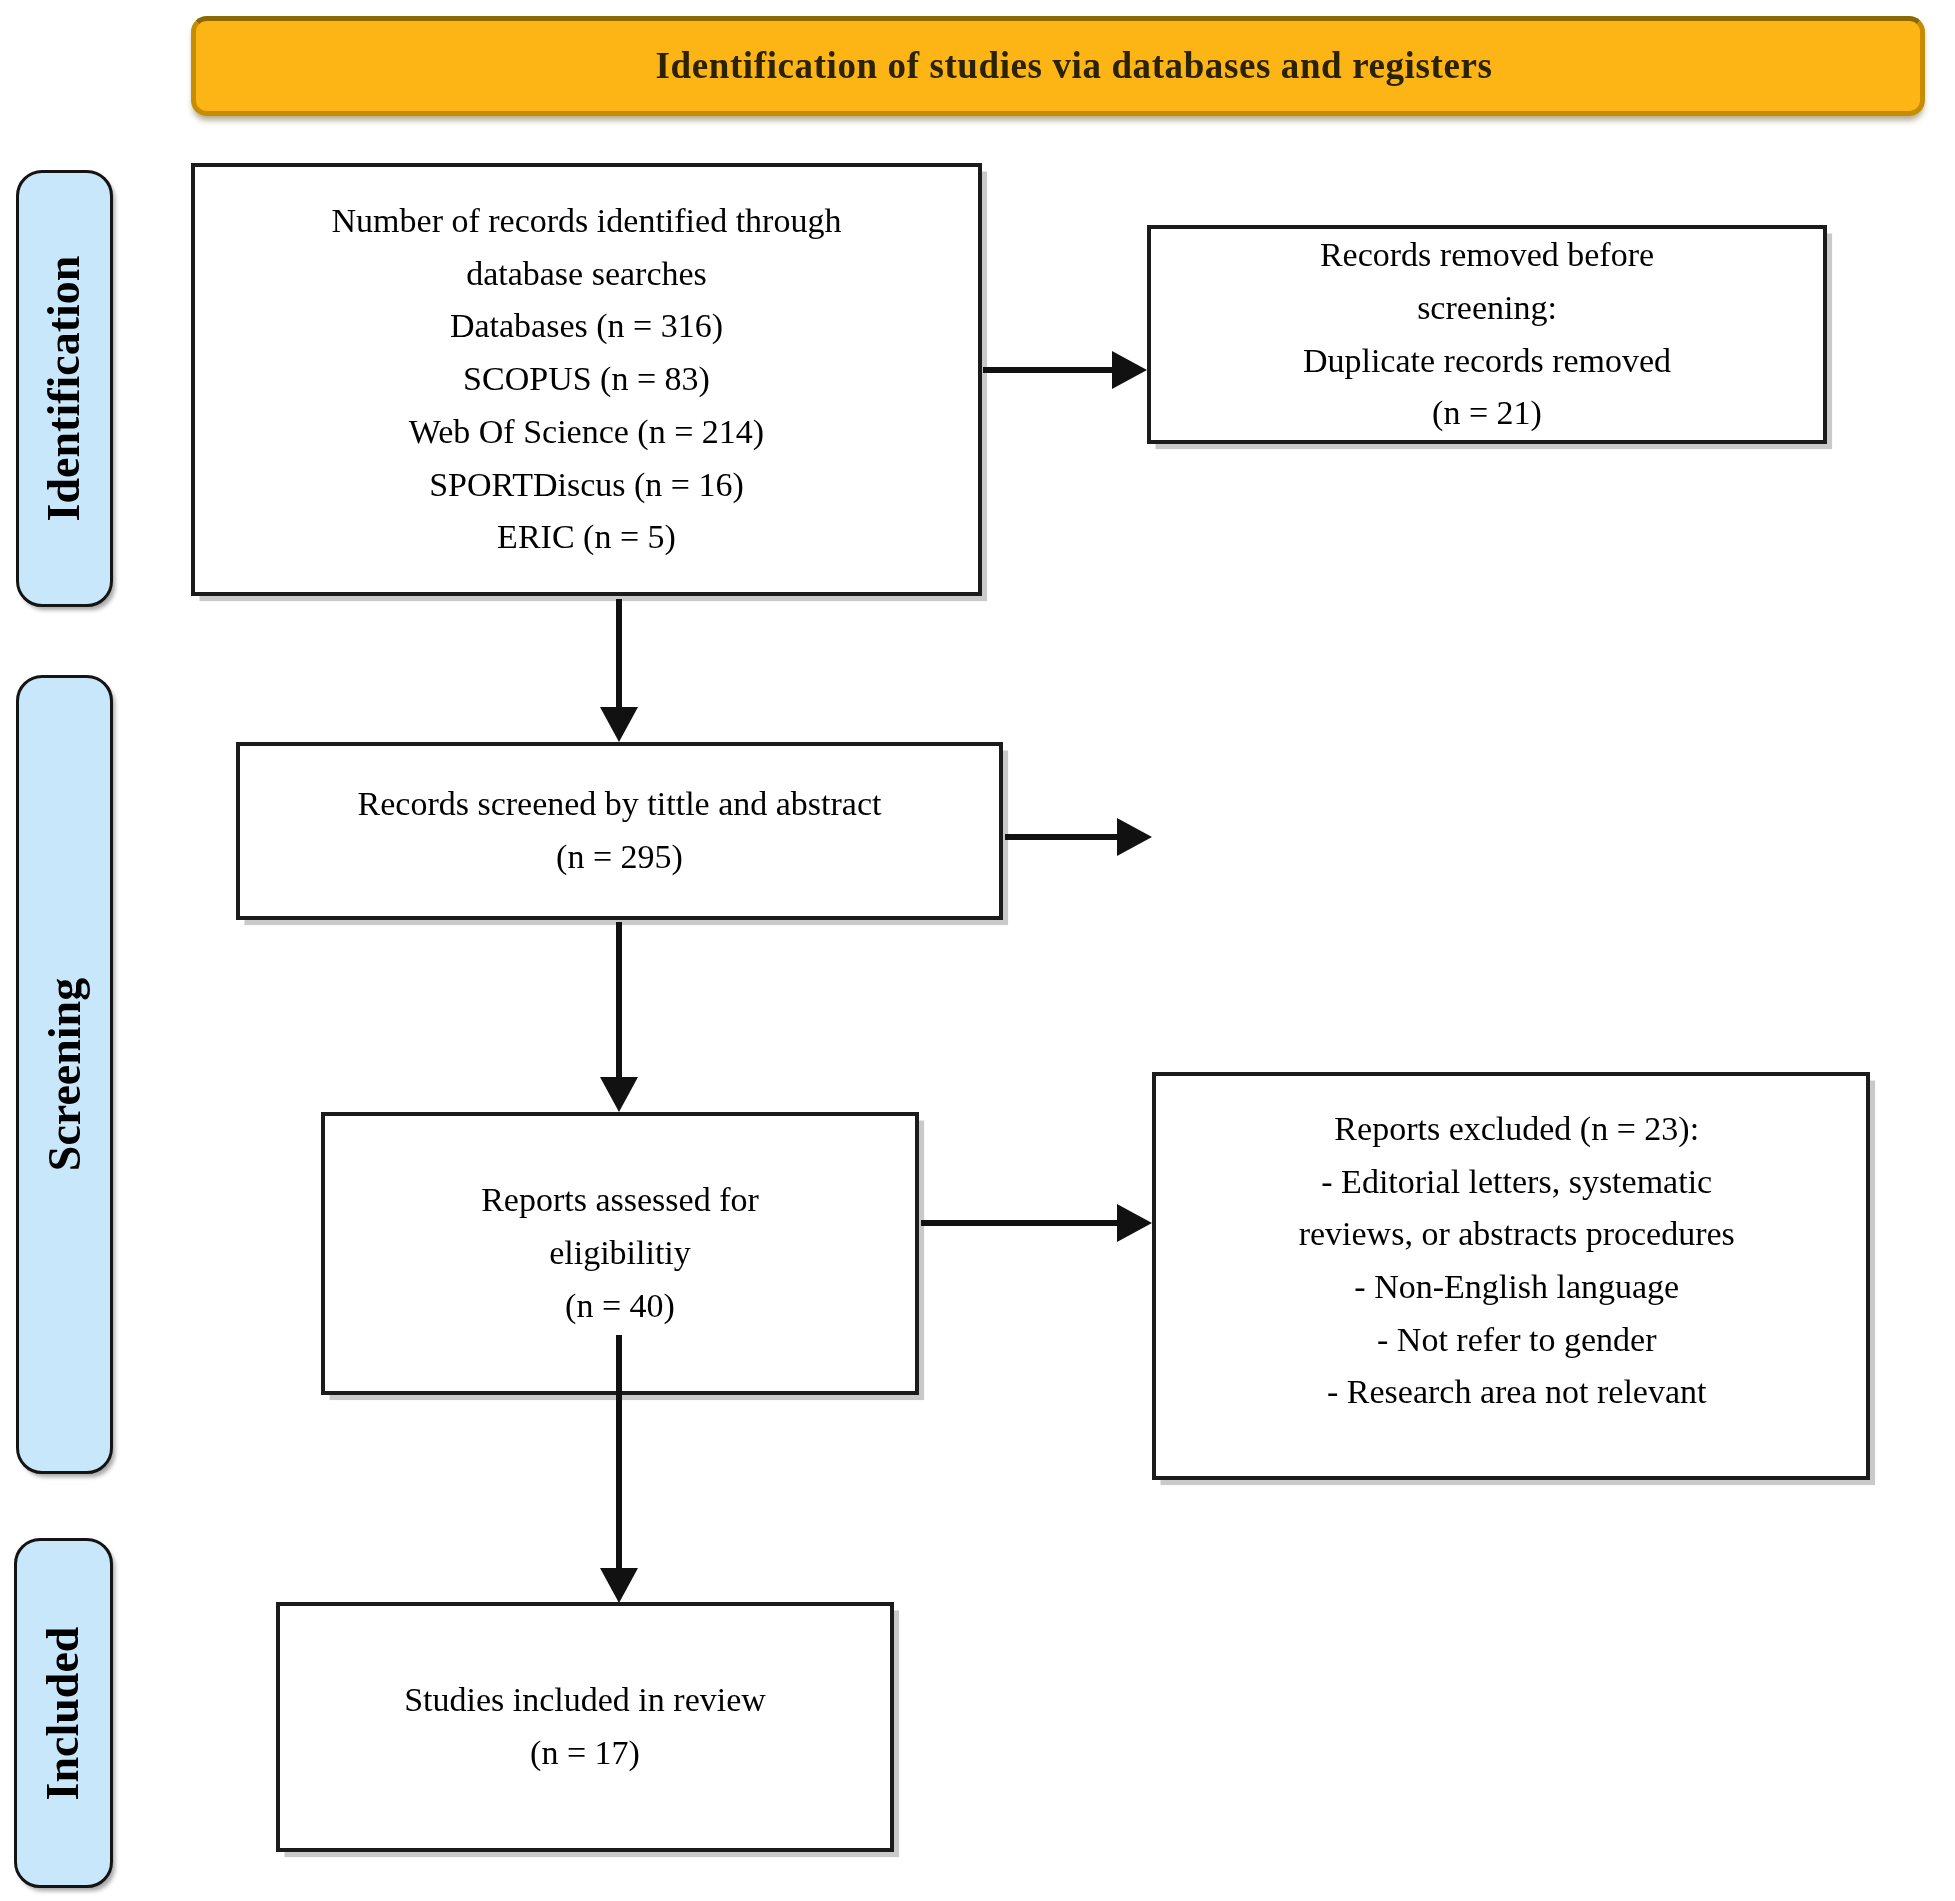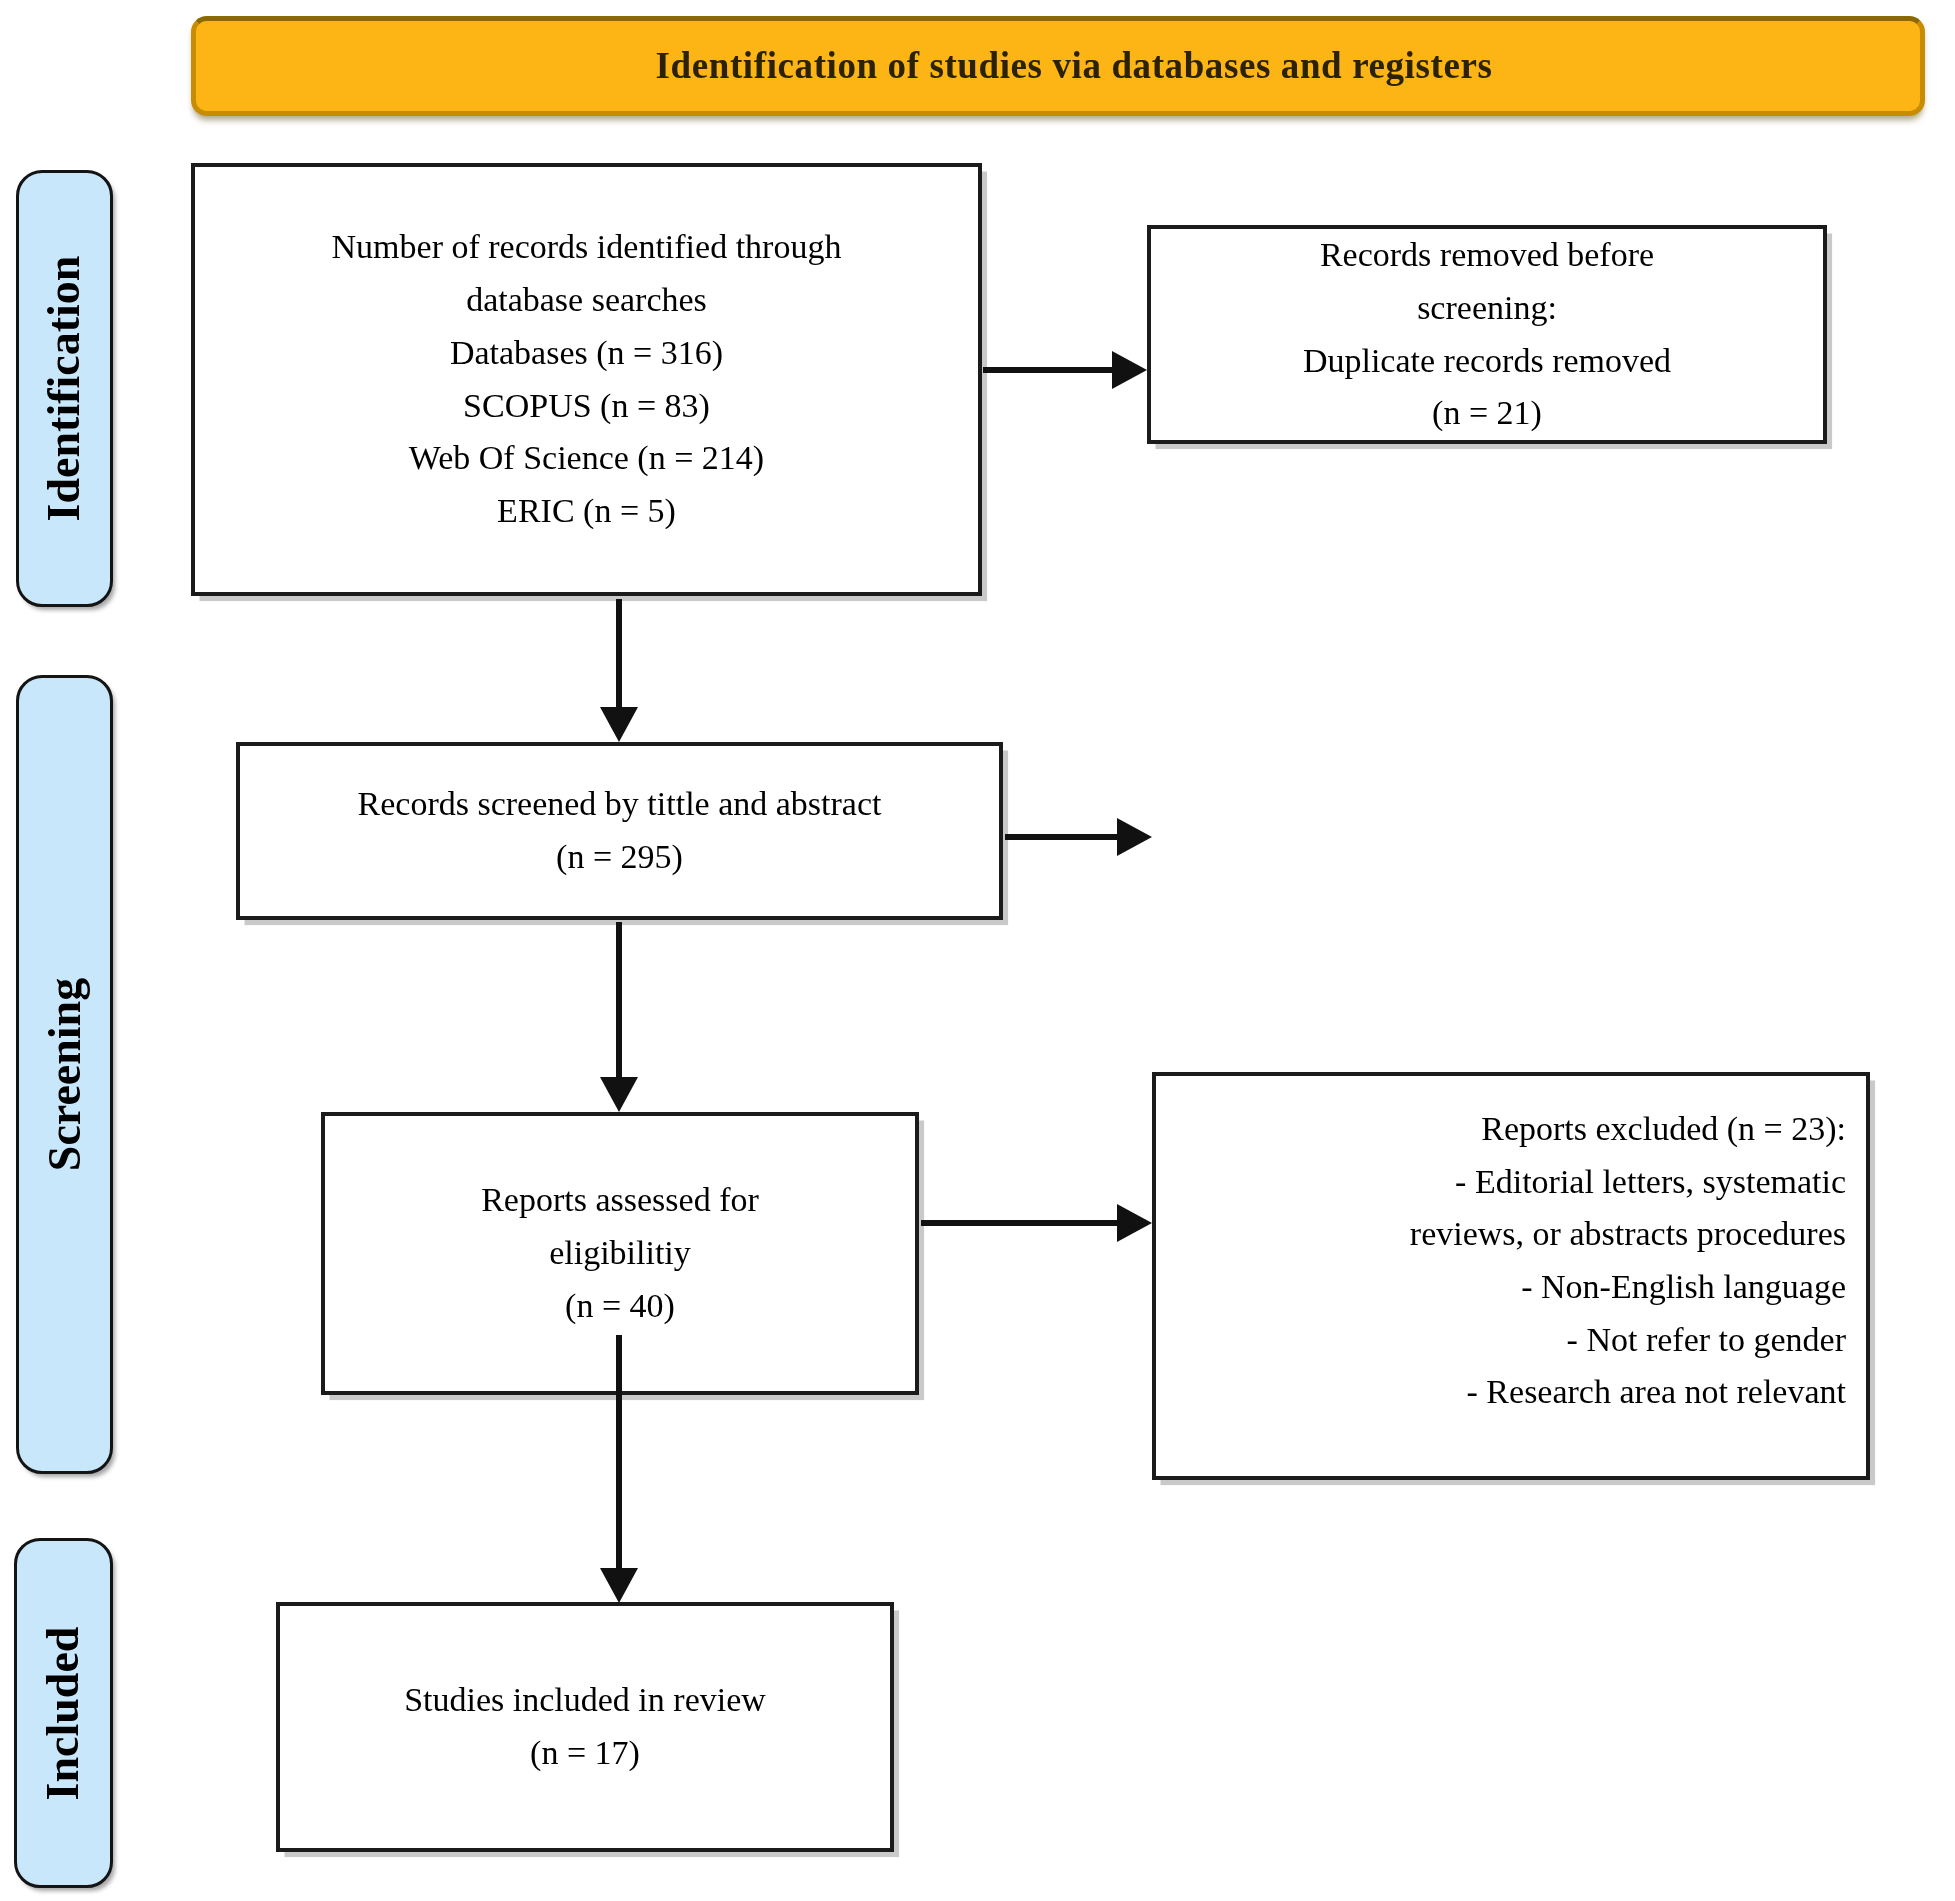--- a/index.html
+++ b/index.html
@@ -37,21 +37,21 @@
   .s2{left:15.8px;top:675px;width:97px;height:799px;}
   .s3{left:13.5px;top:1538px;width:99px;height:350px;}
 
   
   .fbox{
     position:absolute;background:#fff;border:4.5px solid #1b1b1b;
     box-shadow:6.8px 6.8px 0 -1.7px #c9c9c9;
     display:flex;flex-direction:column;justify-content:center;align-items:center;
     text-align:center;font-size:34px;line-height:1.55;color:#000;
   }
-  .fbox.left{align-items:flex-end;text-align:left;justify-content:flex-start;padding:27px 20px 20px 31.5px;}
+  .fbox.left{align-items:center;text-align:left;justify-content:flex-start;padding:27px 20px 20px 31.5px;}
   .b1{left:191px;top:163px;width:791px;height:433px;}
   .b2{left:1147px;top:225px;width:680px;height:219px;}
   .b3{left:236px;top:742px;width:767px;height:178px;}
   .b4{left:1152px;top:759px;width:718px;height:166px;}
   .b5{left:321px;top:1112px;width:598px;height:283px;}
   .b6{left:1152px;top:1072px;width:718px;height:408px;}
   .b7{left:276px;top:1602px;width:618px;height:250px;}
 
   
   .arrow-line{position:absolute;background:#111;}
@@ -91,20 +91,21 @@
   <div class="stage s3">
     <span class="vtext">Included</span>
   </div>
 
   <div class="fbox b1">
       <div>Number of records identified through</div>
       <div>database searches</div>
       <div>Databases (n = 316)</div>
       <div>SCOPUS (n = 83)</div>
       <div>Web Of Science (n = 214)</div>
+      <div>SPORTDiscus (n = 16)</div>
       <div>ERIC (n = 5)</div>
     </div>
 
   <div class="fbox b2">
       <div>Records removed before</div>
       <div>screening:</div>
       <div>Duplicate records removed</div>
       <div>(n = 21)</div>
     </div>
 

